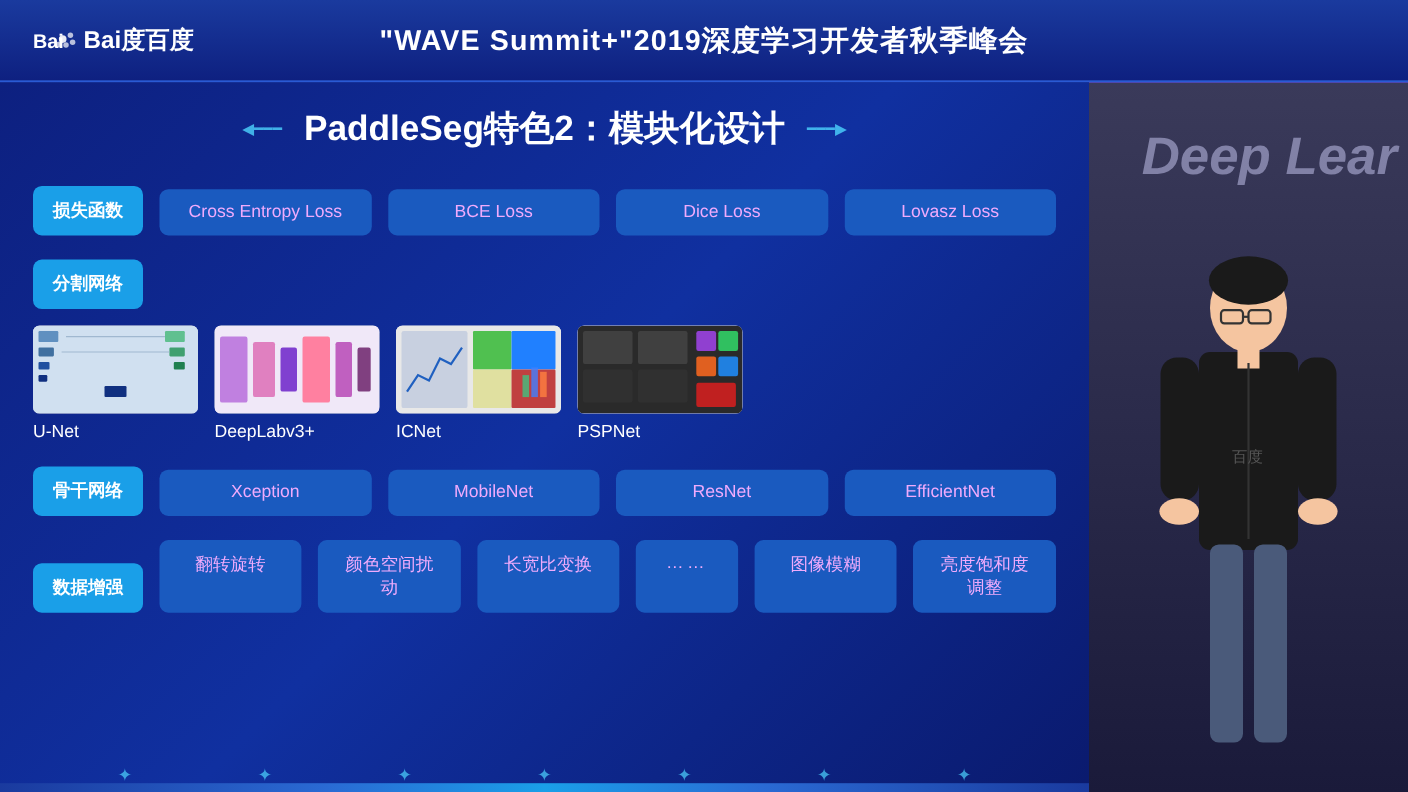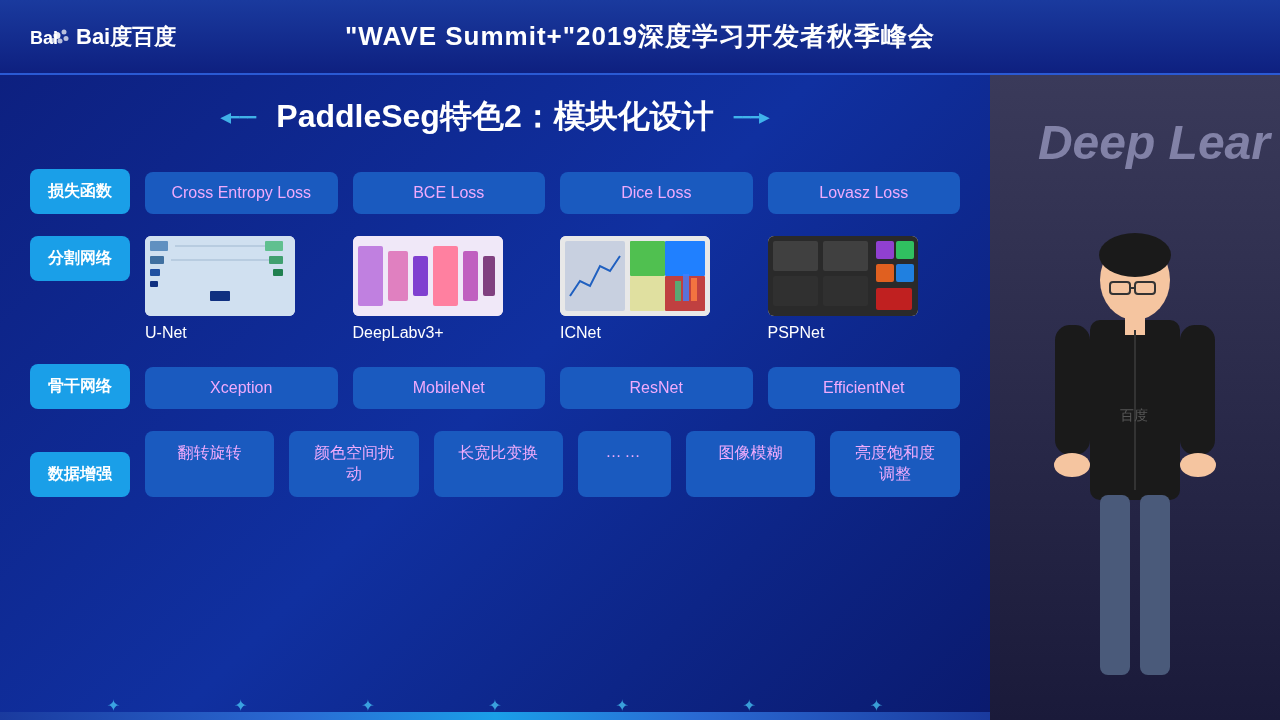--- a/index.html
+++ b/index.html
@@ -114,20 +114,21 @@
       flex: 1;
     }
     .item-btn-filled {
       background: #1a5abf;
       border: none;
     }
 
     
     .network-row {
       align-items: flex-start;
+      flex-direction: column;
     }
     .network-card {
       flex: 1;
       display: flex;
       flex-direction: column;
       align-items: flex-start;
       gap: 8px;
     }
     .network-img {
       width: 150px;

